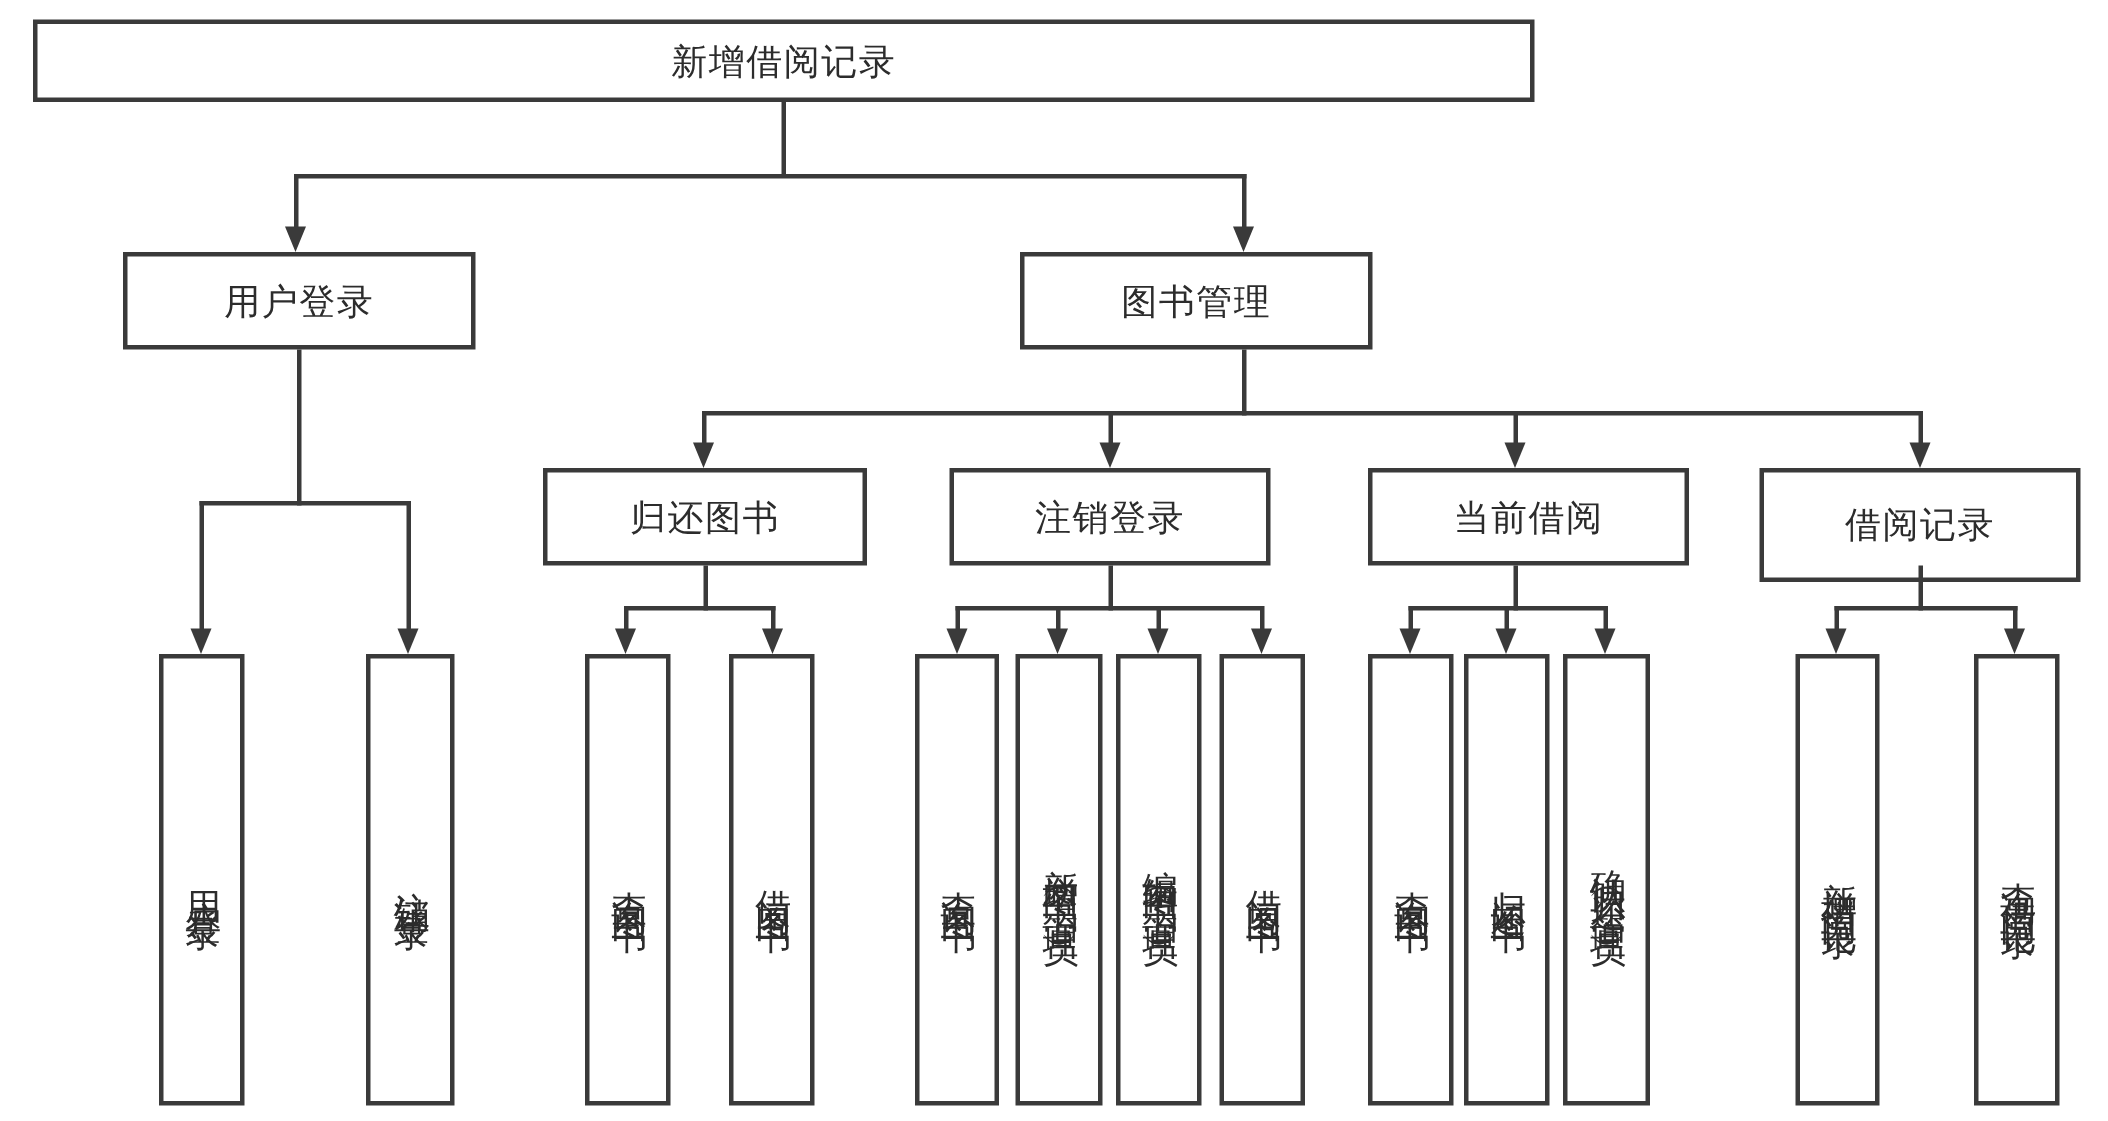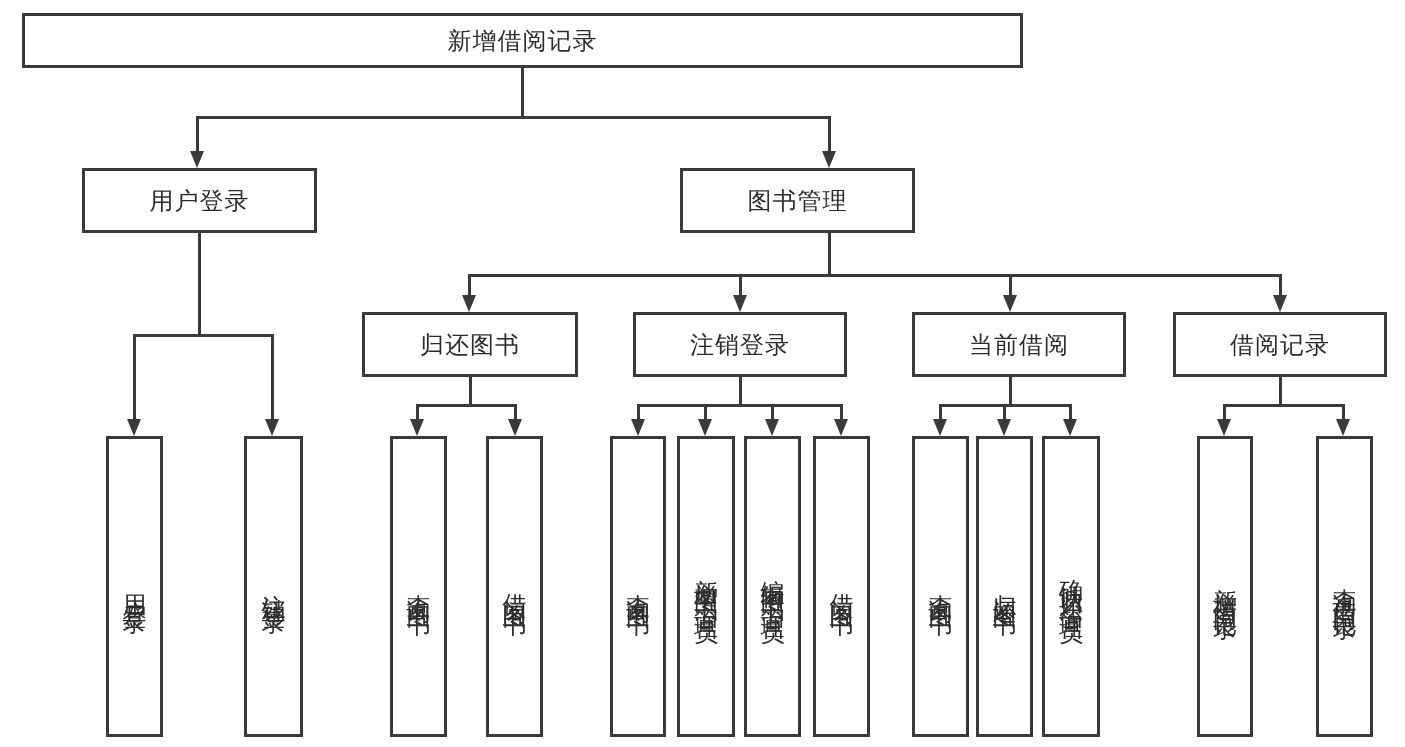--- a/index.html
+++ b/index.html
@@ -66,21 +66,21 @@
     <div class="arrow" style="left:733px;  top:295px;"></div>
     <div class="vline" style="left:1009px; top:274px; height:24px;"></div>
     <div class="arrow" style="left:1003px; top:295px;"></div>
     <div class="vline" style="left:1279px; top:274px; height:24px;"></div>
     <div class="arrow" style="left:1273px; top:295px;"></div>
   </div>
 
   <div class="box hbox" style="left:362px;  top:312px; width:216px; height:65px;">归还图书</div>
   <div class="box hbox" style="left:633px;  top:312px; width:214px; height:65px;">注销登录</div>
   <div class="box hbox" style="left:912px;  top:312px; width:214px; height:65px;">当前借阅</div>
-  <div class="box hbox" style="left:1173px; top:312px; width:214px; height:65px;">借阅记录</div>
+  <div class="box hbox" style="left:1173px; top:312px; width:214px; height:76px;">借阅记录</div>
 
   <div>
     <div class="vline" style="left:469px; top:377px; height:30px;"></div>
     <div class="hline" style="left:416px; top:404px; width:101px;"></div>
     <div class="vline" style="left:416px; top:404px; height:18px;"></div>
     <div class="arrow" style="left:410px; top:419px;"></div>
     <div class="vline" style="left:514px; top:404px; height:18px;"></div>
     <div class="arrow" style="left:508px; top:419px;"></div>
   </div>
 

